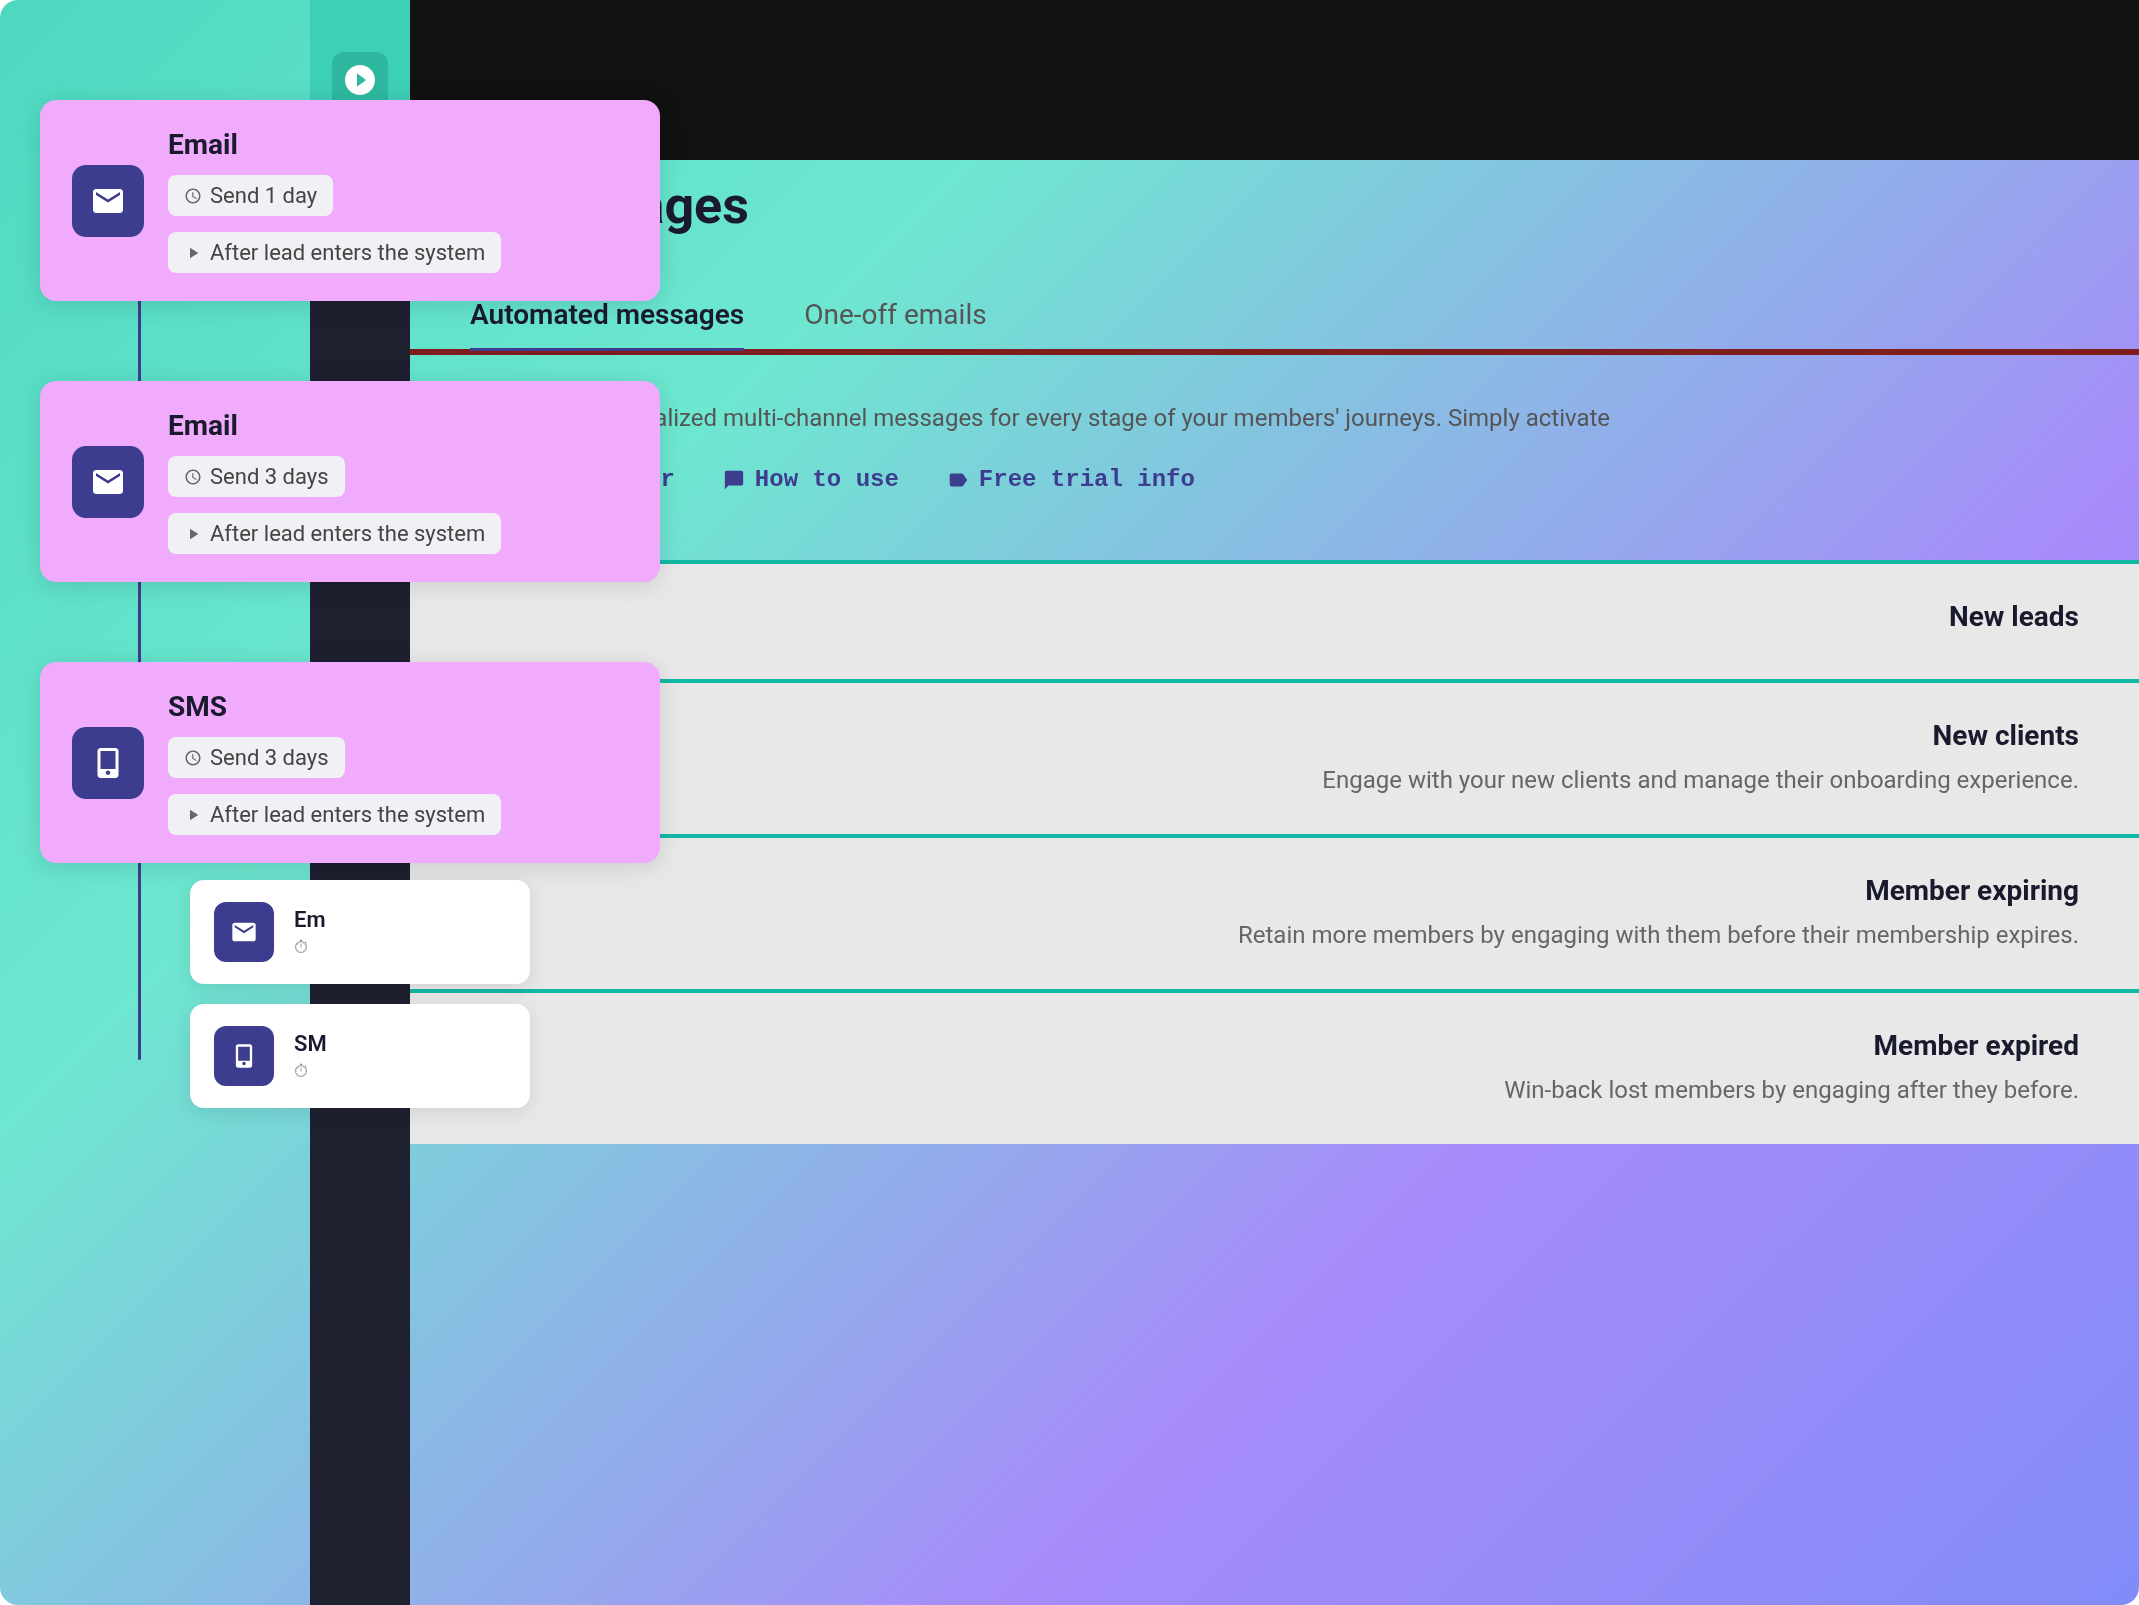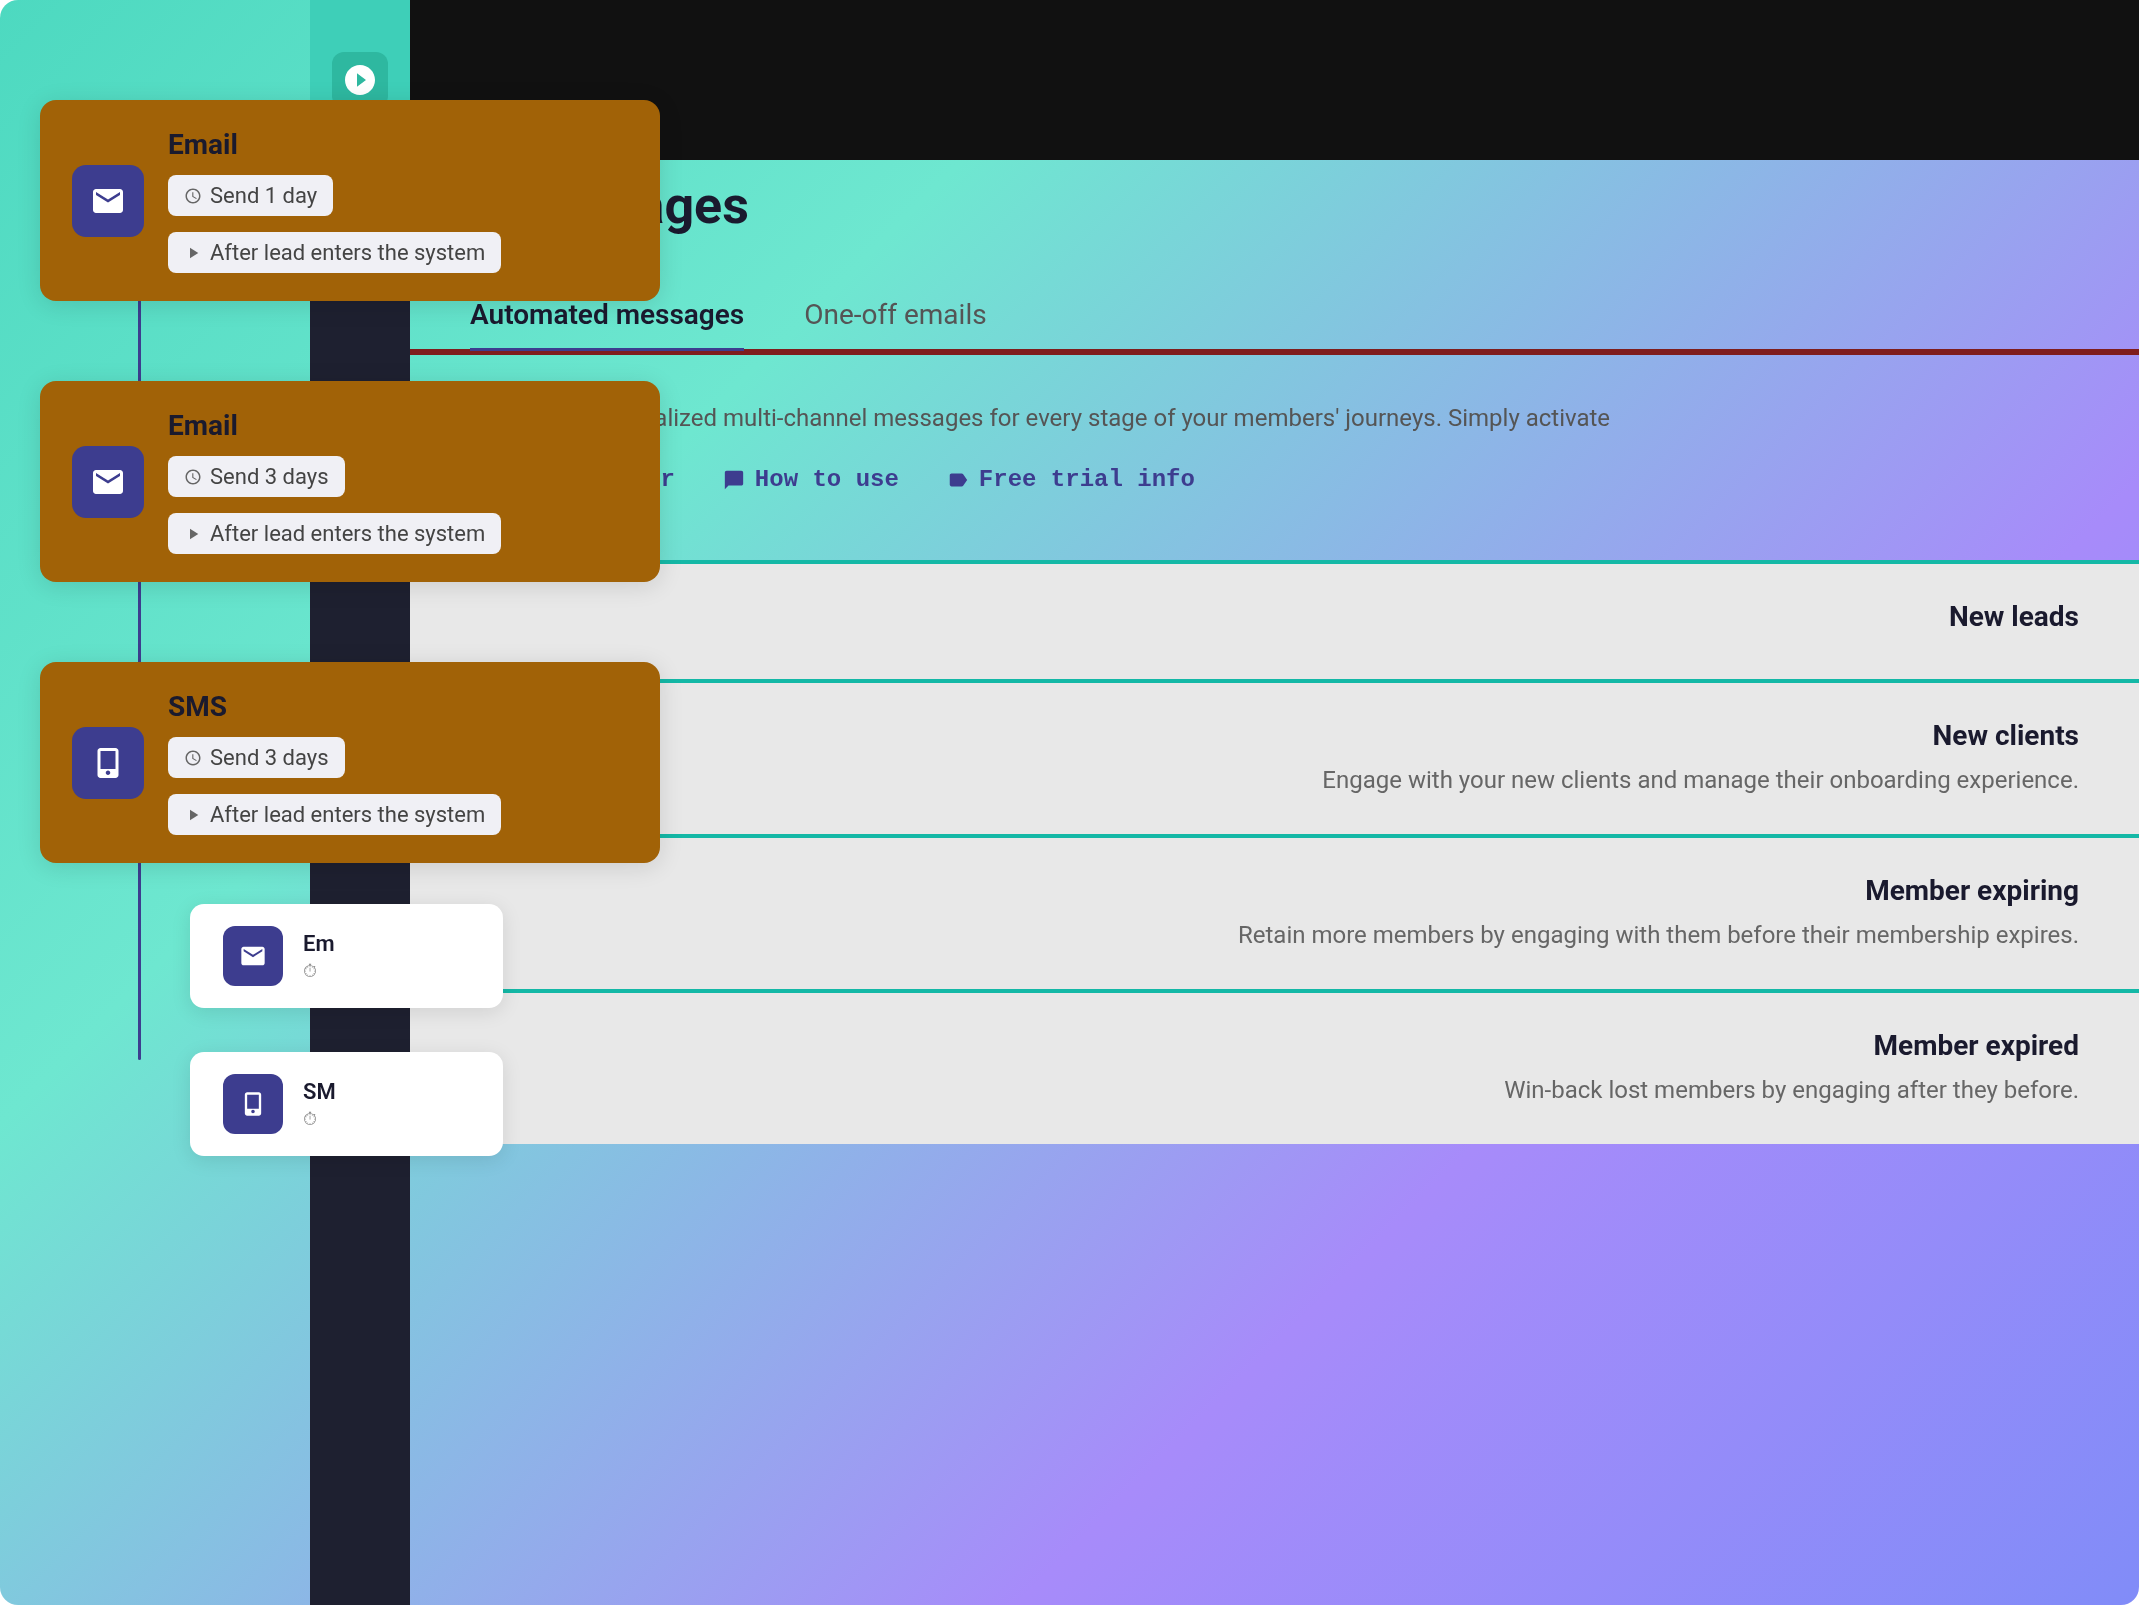--- a/index.html
+++ b/index.html
@@ -207,21 +207,21 @@
     
     .flow-container {
       position: absolute;
       left: 40px;
       top: 100px;
       width: 620px;
       z-index: 10;
     }
 
     .flow-card {
-      background: #a16207;
+      background: #f0abfc;
       border-radius: 16px;
       padding: 28px 32px;
       margin-bottom: 32px;
       display: flex;
       align-items: center;
       gap: 24px;
       box-shadow: 0 4px 24px rgba(0,0,0,0.12);
       position: relative;
       z-index: 10;
     }
@@ -284,27 +284,26 @@
       top: 880px;
       z-index: 10;
       display: flex;
       flex-direction: column;
       gap: 20px;
     }
 
     .mini-card {
       background: #fff;
       border-radius: 14px;
-      padding: 22px 33px;
+      padding: 22px 24px;
       display: flex;
       align-items: center;
       gap: 20px;
       box-shadow: 0 4px 20px rgba(0,0,0,0.1);
-      width: 313px;
-      margin-top: 24px;
+      width: 340px;
     }
 
     .mini-card-icon {
       width: 60px;
       height: 60px;
       border-radius: 12px;
       background: #3d3d8f;
       display: flex;
       align-items: center;
       justify-content: center;

